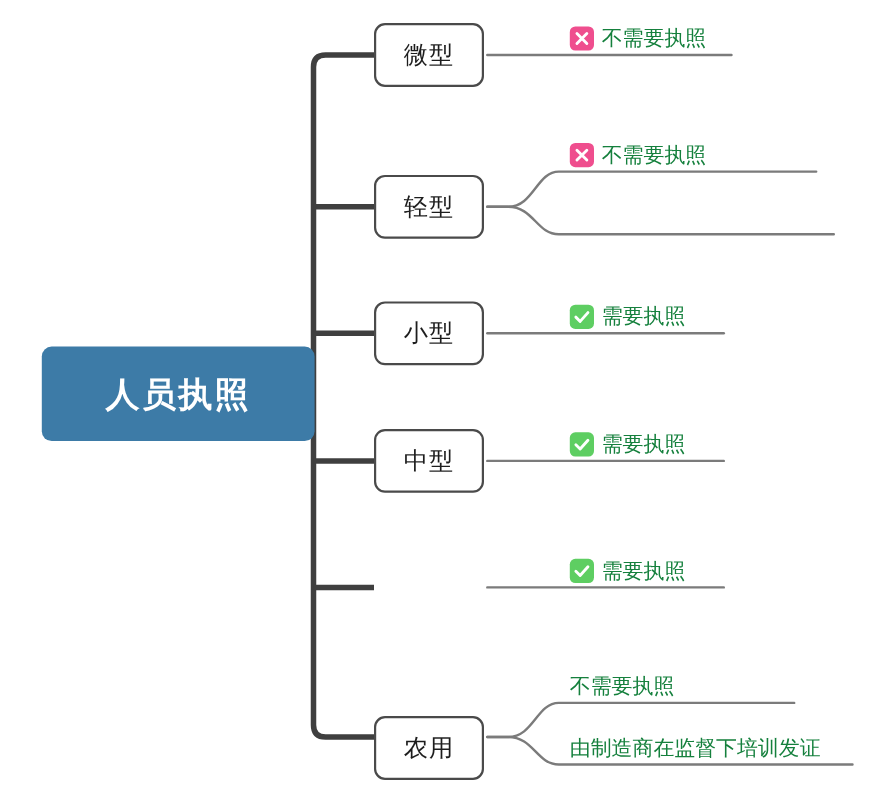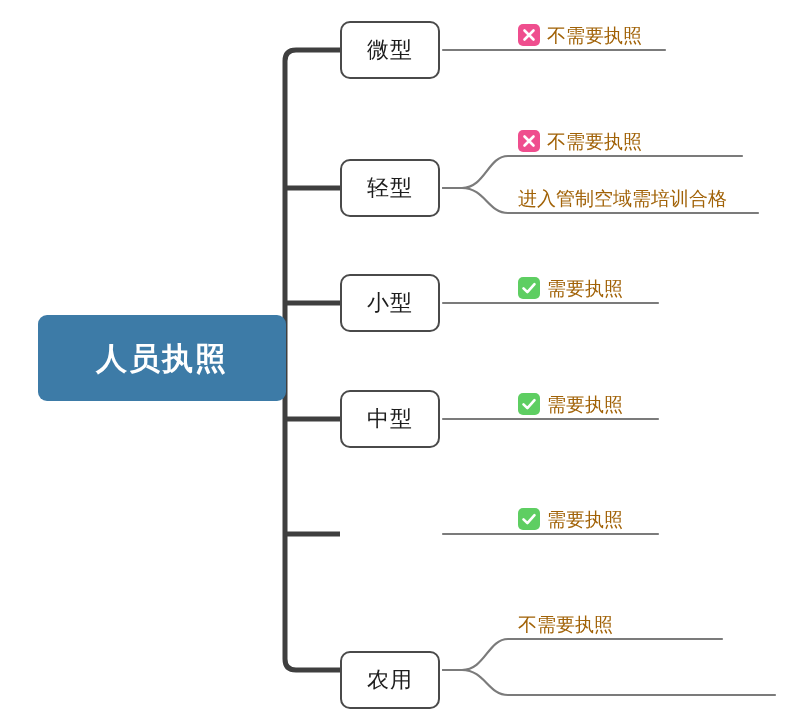--- a/index.html
+++ b/index.html
@@ -90,21 +90,21 @@
 
   
   .leaf {
     position: absolute;
     display: flex;
     align-items: center;
     white-space: nowrap;
     height: 26px;
   }
   .leaf-text {
-    color: #a16207;
+    color: #15803d;
     font-size: 19px;
     line-height: 1;
   }
   .leaf-icon {
     width: 22px;
     height: 22px;
     border-radius: 5px;
     margin-right: 7px;
     flex: 0 0 auto;
     display: block;
@@ -175,23 +175,20 @@
     <span class="leaf-text">不需要执照</span>
   </div>
 
   <div class="leaf" style="left:518px; top:128px;">
     <svg class="leaf-icon icon-cross" viewBox="0 0 22 22">
       <path d="M 6.5 6.5 L 15.5 15.5 M 15.5 6.5 L 6.5 15.5" stroke="#ffffff" stroke-width="2.6" stroke-linecap="round" fill="none"></path>
     </svg>
     <span class="leaf-text">不需要执照</span>
   </div>
 
-  <div class="leaf" style="left:518px; top:185px;">
-    <span class="leaf-text">进入管制空域需培训合格</span>
-  </div>
 
   <div class="leaf" style="left:518px; top:275px;">
     <svg class="leaf-icon icon-check" viewBox="0 0 22 22">
       <path d="M 5.5 11.3 L 9.4 15.2 L 16.5 7.2" stroke="#ffffff" stroke-width="2.6" stroke-linecap="round" stroke-linejoin="round" fill="none"></path>
     </svg>
     <span class="leaf-text">需要执照</span>
   </div>
 
   <div class="leaf" style="left:518px; top:391px;">
     <svg class="leaf-icon icon-check" viewBox="0 0 22 22">
@@ -204,14 +201,17 @@
     <svg class="leaf-icon icon-check" viewBox="0 0 22 22">
       <path d="M 5.5 11.3 L 9.4 15.2 L 16.5 7.2" stroke="#ffffff" stroke-width="2.6" stroke-linecap="round" stroke-linejoin="round" fill="none"></path>
     </svg>
     <span class="leaf-text">需要执照</span>
   </div>
 
   <div class="leaf" style="left:518px; top:611px;">
     <span class="leaf-text">不需要执照</span>
   </div>
 
+  <div class="leaf" style="left:518px; top:667px;">
+    <span class="leaf-text">由制造商在监督下培训发证</span>
+  </div>
 
 </div>
 
 </body></html>

